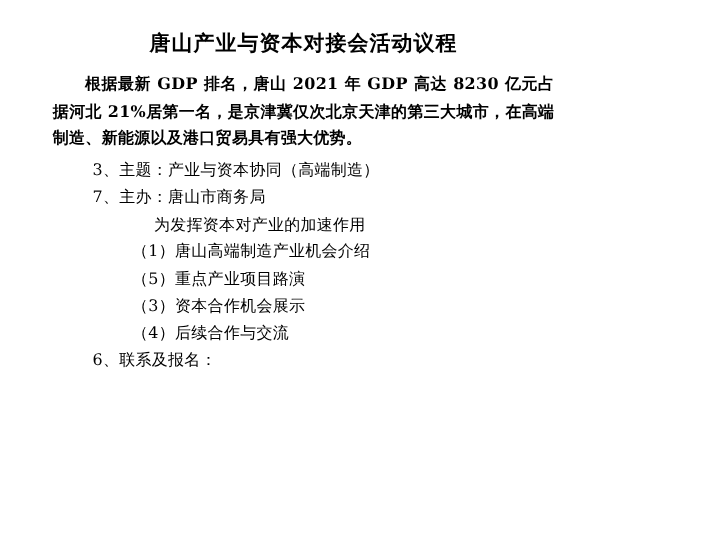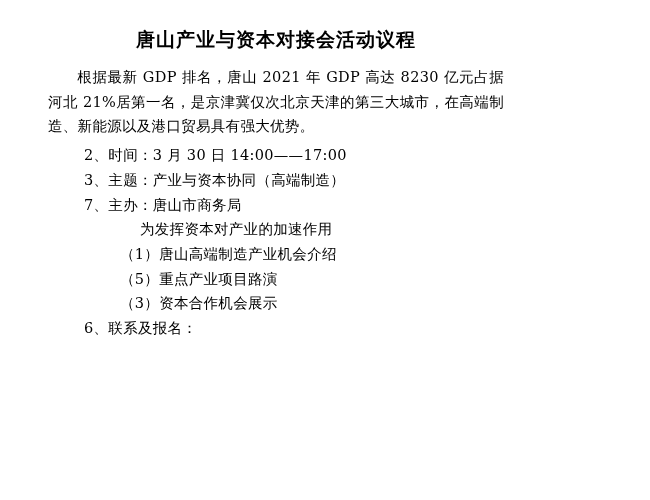--- a/index.html
+++ b/index.html
@@ -29,20 +29,21 @@
     line-height: 1.4;
     margin: 0 0 12px 0;
   }
   .para {
     font-size: 14.5px;
     line-height: 1.72;
     text-align: justify;
     text-justify: inter-ideograph;
     margin: 0 0 2px 0;
     letter-spacing: 0.3px;
+    font-weight: bold;
   }
   .para .indent {
     display: inline-block;
     width: 2em;
   }
   .list {
     margin: 4px 0 0 0;
     padding: 0;
     list-style: none;
   }
@@ -71,28 +72,28 @@
 <div class="page">
 
   <h1 class="doc-title">唐山产业与资本对接会活动议程</h1>
 
   <p class="para"><span class="indent"></span><span>根据最新 GDP 排名，唐山 2021 年 GDP 高达 8230 亿元占据河北 21%居第一名，是京津冀仅次北京天津的第三大城市，在高端制造、新能源以及港口贸易具有强大优势。</span></p>
 
 
   <div class="list">
 
 
-    <div class="list-item">2、时间：3 月 30 日 14:00——17:00</div>
 
     <div class="list-item">3、主题：产业与资本协同（高端制造）</div>
 
     <div class="list-item">7、主办：唐山市商务局</div>
     <div class="sub-item-2">为发挥资本对产业的加速作用</div>
 
     <div class="sub-item">（1）唐山高端制造产业机会介绍</div>
     <div class="sub-item">（5）重点产业项目路演</div>
     <div class="sub-item">（3）资本合作机会展示</div>
+    <div class="sub-item">（4）后续合作与交流</div>
 
     <div class="list-item">6、联系及报名：</div>
 
   </div>
 
 </div>
 
 </body></html>

